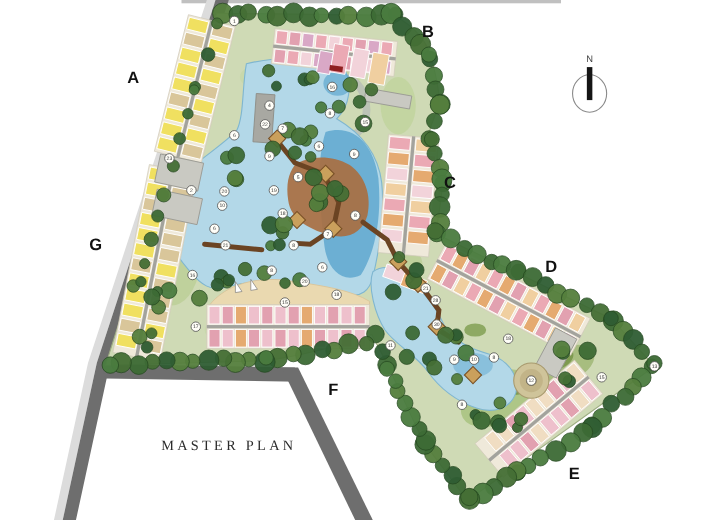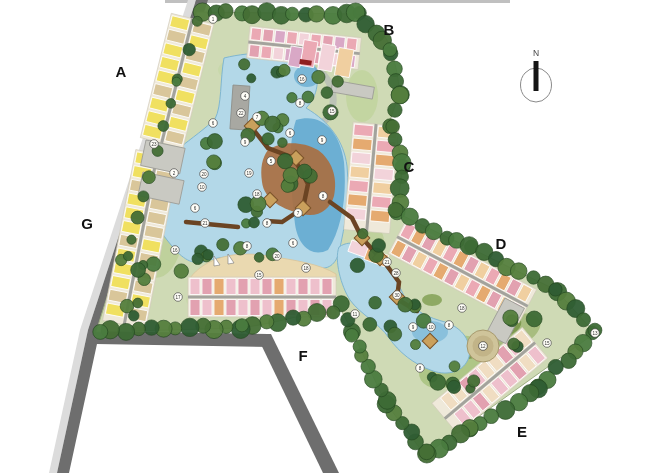--- a/index.html
+++ b/index.html
@@ -638,13 +638,14 @@
         <text x="87" y="223" text-anchor="middle" dominant-baseline="central" font-size="15" font-weight="bold" font-family="&quot;Liberation Sans&quot;,sans-serif" fill="#111111">G</text>
       </g>
     <g id="g-compass">
         <g>
           <ellipse cx="536" cy="85" rx="15.5" ry="17" fill="none" stroke="#8a8a8a" stroke-width="1"></ellipse>
           <rect x="533.5" y="61" width="5" height="30" fill="#151515"></rect>
           <text x="536" y="56" text-anchor="middle" font-size="8.5" font-family="&quot;Liberation Sans&quot;,sans-serif" fill="#444444">N</text>
         </g>
       </g>
   </svg>
+  <div class="plan-title" id="title-el" style="left: 208px; top: 405px;">MASTER PLAN</div>
 </div>
 
 </body></html>

